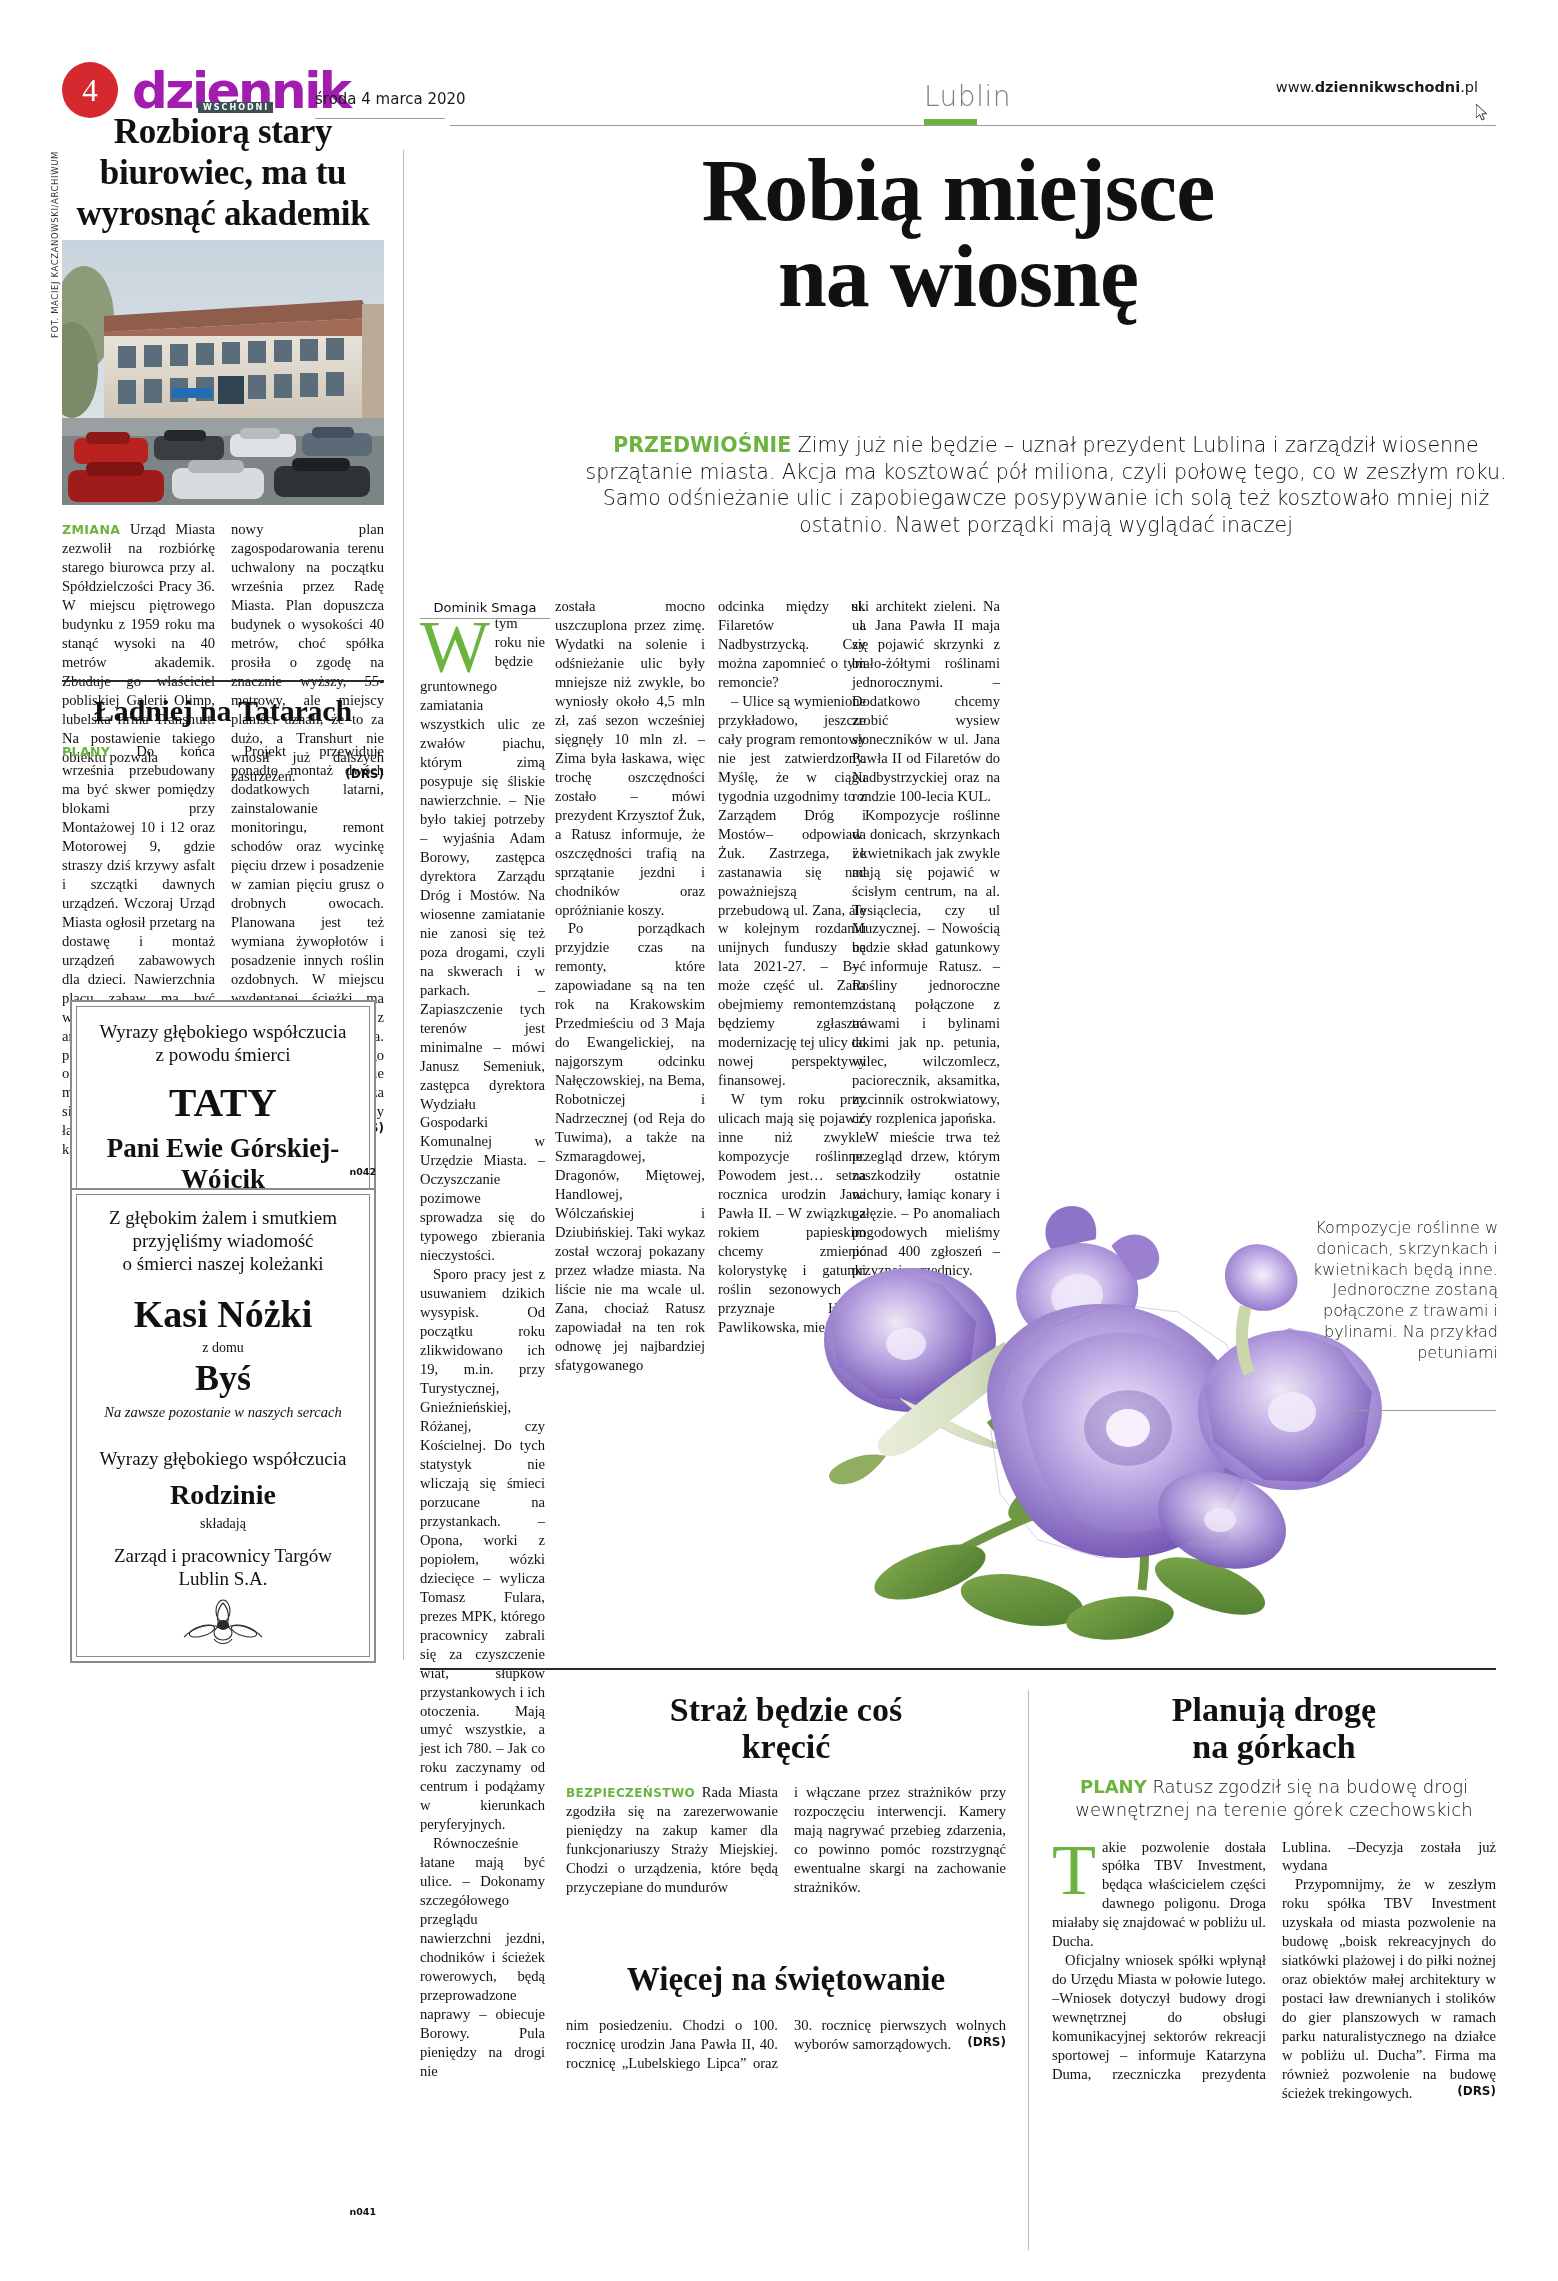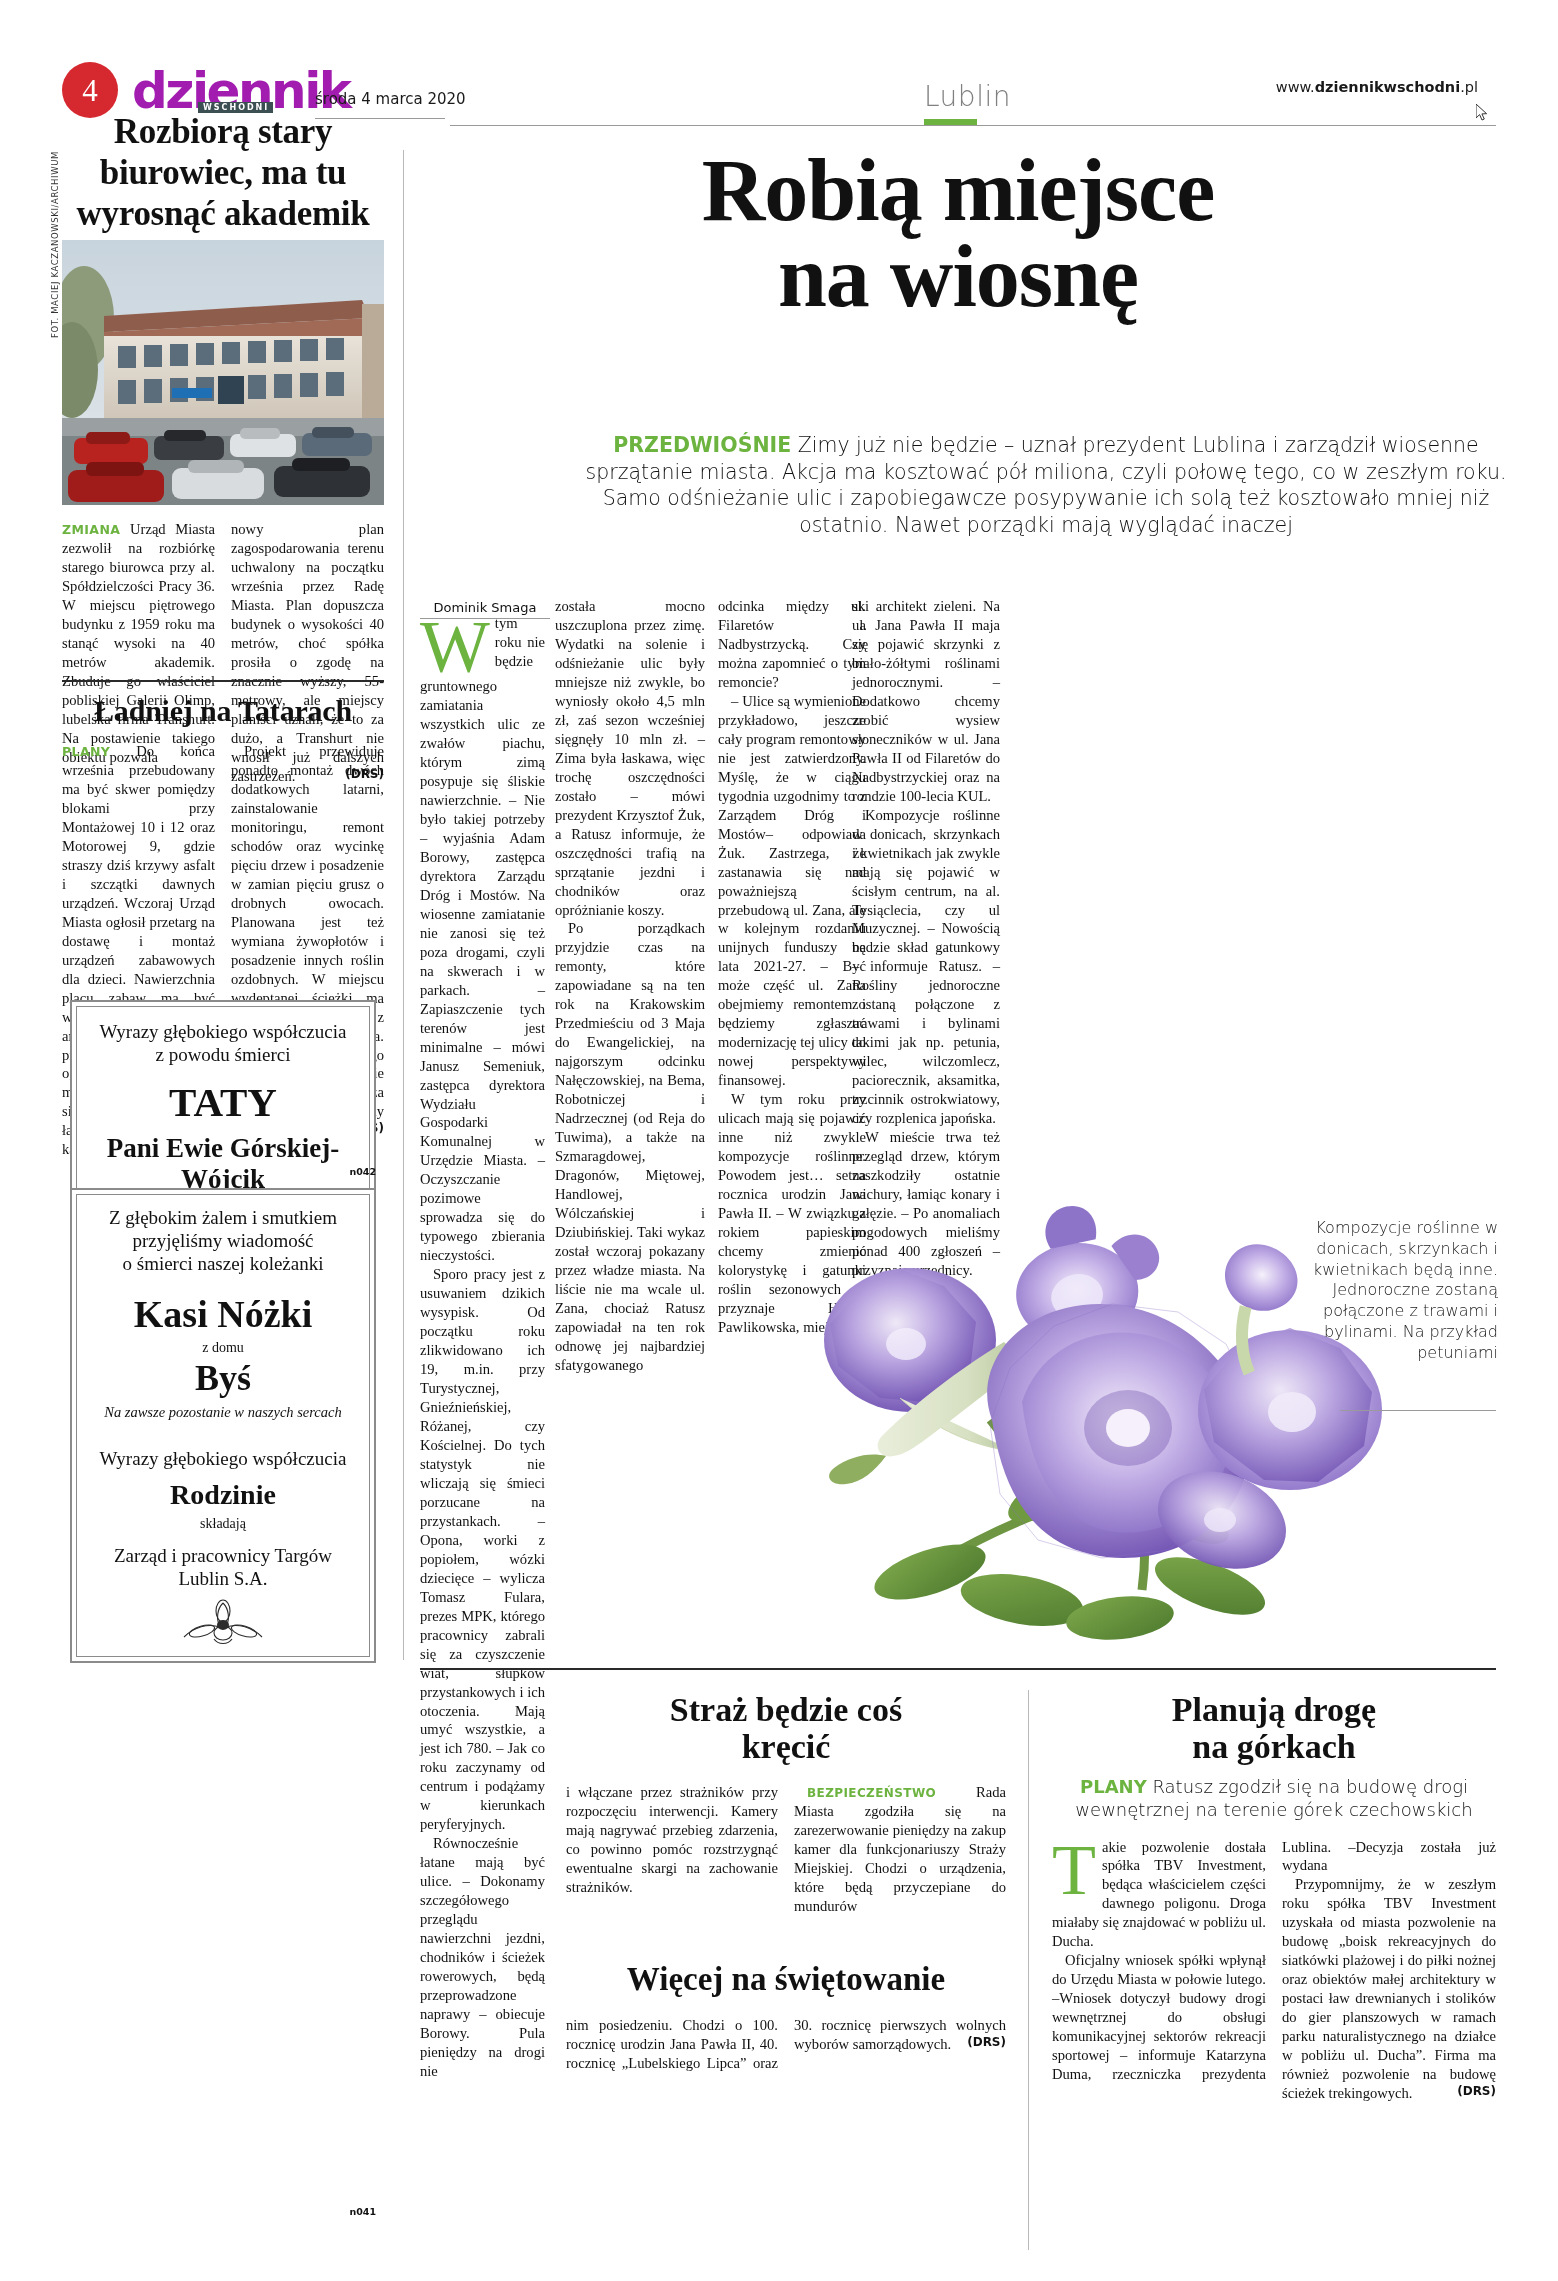--- a/index.html
+++ b/index.html
@@ -433,22 +433,22 @@
   <div class="flower-caption-rule"></div>
 
   <div class="hr-bottom" style="left:420px; top:1668px; width:1076px;"></div>
 
   <div style="position:absolute; left:566px; top:1692px; width:440px;">
     <h2 class="bot-title">
       <span>Straż będzie coś</span><br>
       <span>kręcić</span>
     </h2>
     <div class="twocol bodytext" style="margin-top:18px;">
+      <p><span class="kicker" style="font-size:12px">BEZPIECZEŃSTWO</span> <span>Rada Miasta zgodziła się na zarezerwowanie pieniędzy na zakup kamer dla funkcjonariuszy Straży Miejskiej. Chodzi o urządzenia, które będą przyczepiane do mundurów</span></p>
       <p style="text-indent:0">i włączane przez strażników przy rozpoczęciu interwencji. Kamery mają nagrywać przebieg zdarzenia, co powinno pomóc rozstrzygnąć ewentualne skargi na zachowanie strażników.</p>
-      <p><span class="kicker" style="font-size:12px">BEZPIECZEŃSTWO</span> <span>Rada Miasta zgodziła się na zarezerwowanie pieniędzy na zakup kamer dla funkcjonariuszy Straży Miejskiej. Chodzi o urządzenia, które będą przyczepiane do mundurów</span></p>
     </div>
   </div>
 
   <div style="position:absolute; left:566px; top:1962px; width:440px;">
     <h2 class="bot-title" style="font-size:33px;">Więcej na świętowanie</h2>
     <div class="twocol bodytext" style="margin-top:18px;">
       <p style="text-indent:0"><span>nim posiedzeniu. Chodzi o 100. rocznicę urodzin Jana Pawła II, 40. rocznicę „Lubelskiego Lipca” oraz 30. rocznicę pierwszych wolnych wyborów samorządowych.</span> <span class="sig">(DRS)</span></p>
     </div>
   </div>
 

